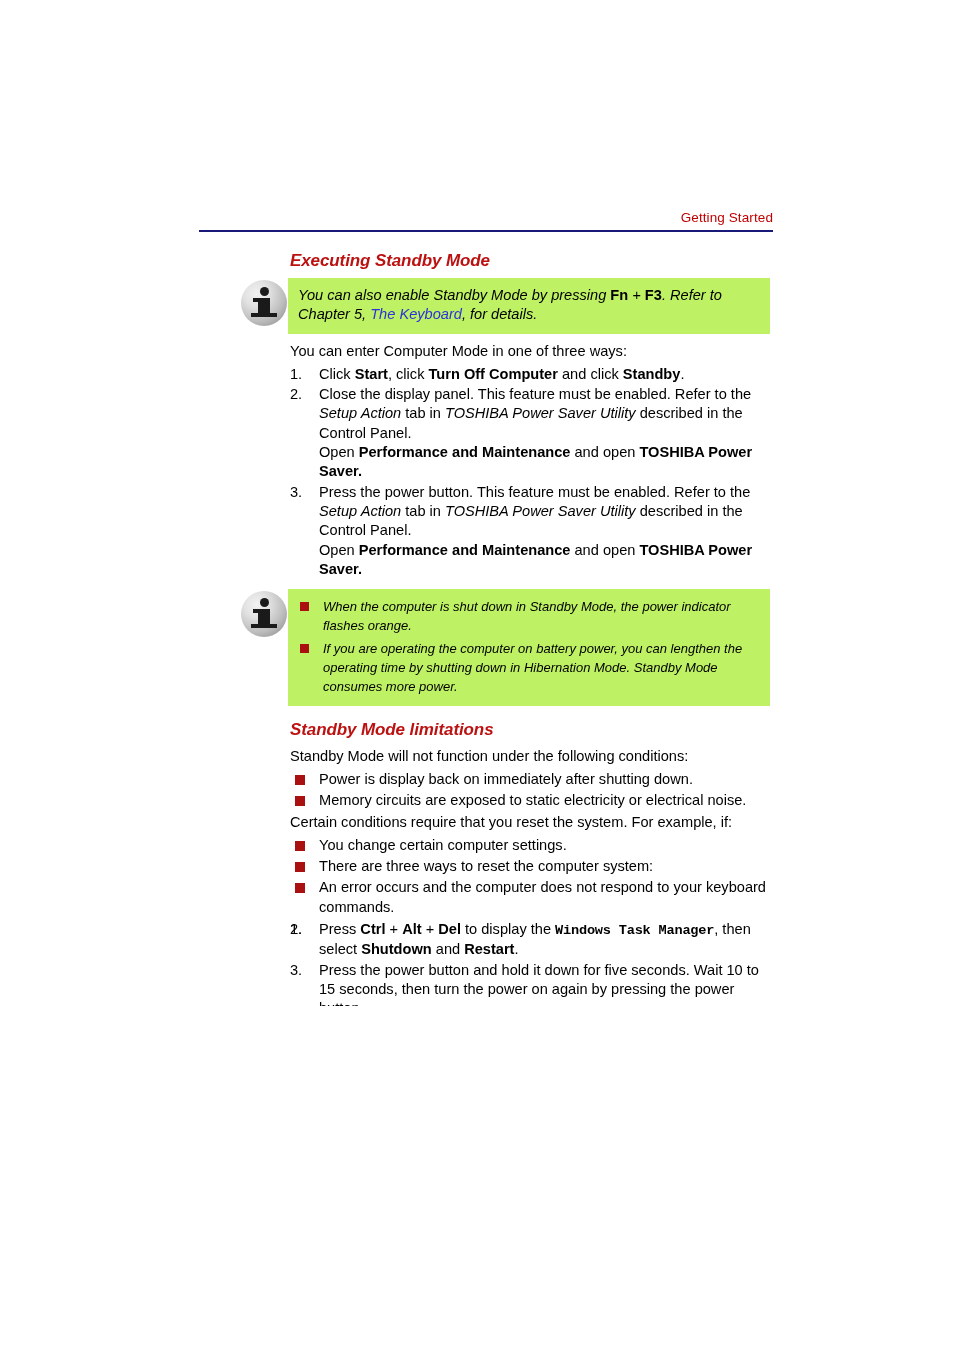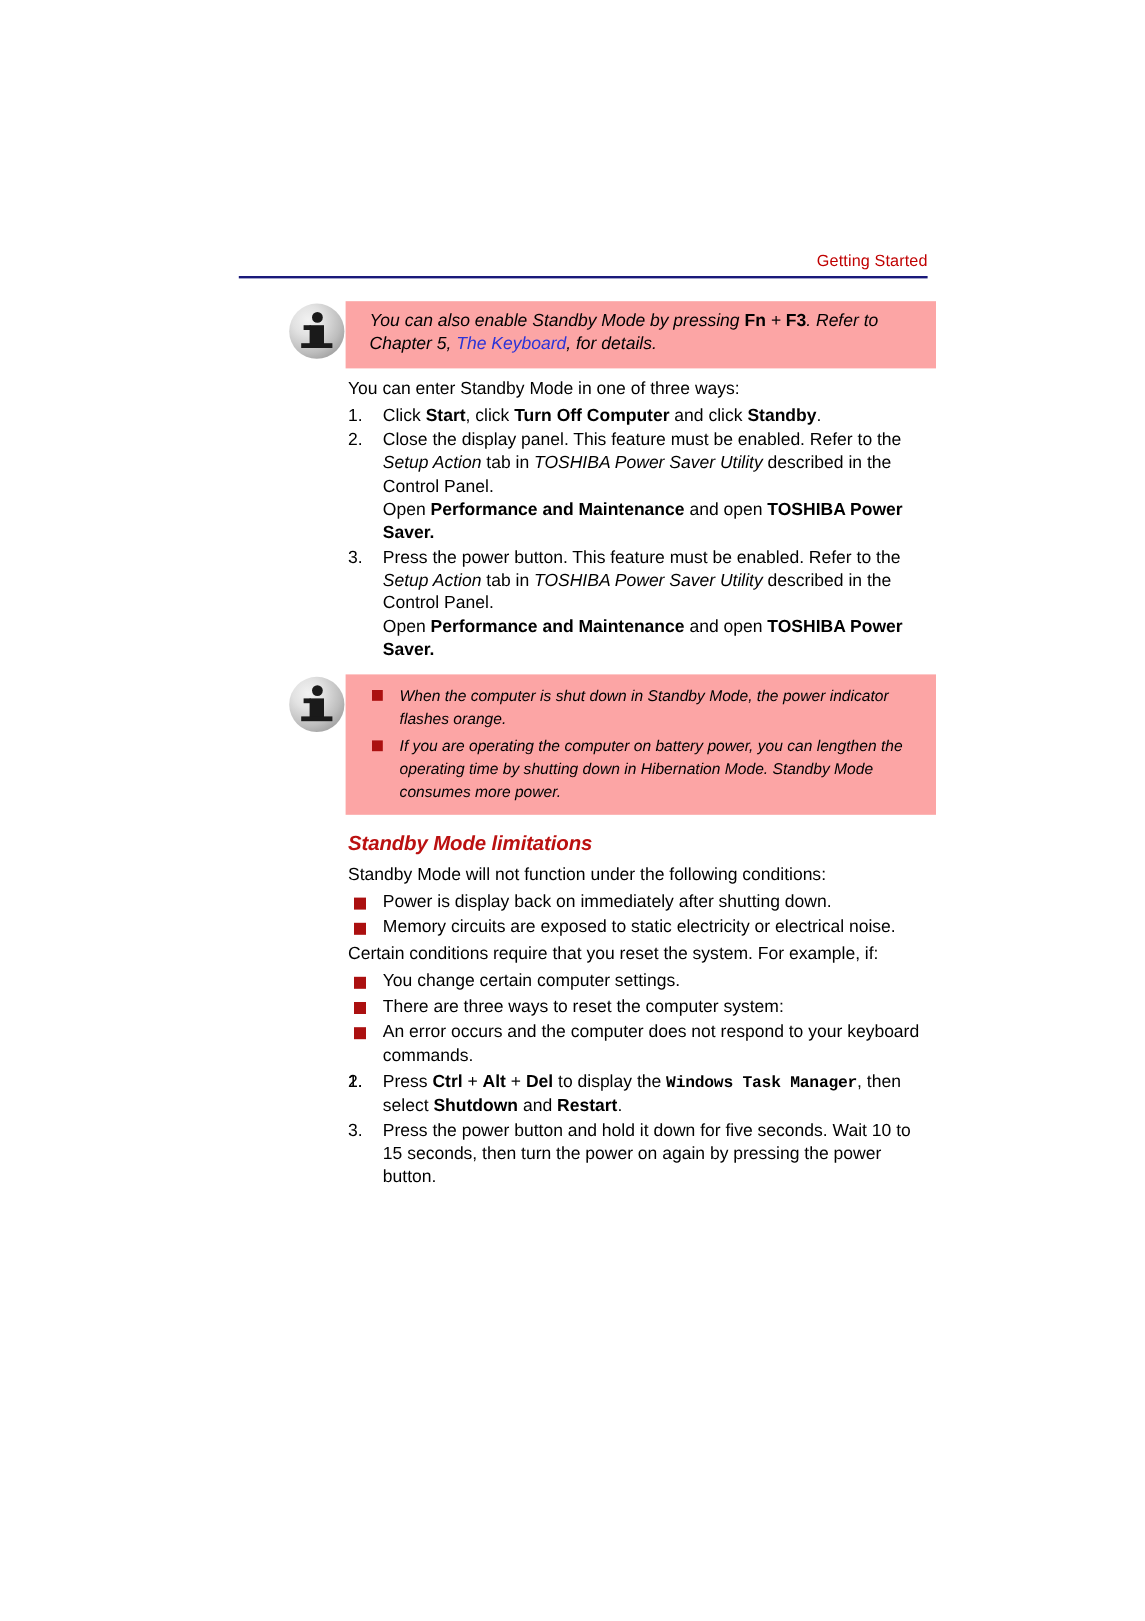--- a/index.html
+++ b/index.html
@@ -126,22 +126,22 @@
     position: absolute;
     left: 50%;
     top: 33px;
     margin-left: -13px;
     width: 26px;
     height: 4px;
     background: #1a1a1a;
   }
   .note-box {
     margin-left: 89px;
-    background: #fca5a5;
-    padding: 8px 12px 9px 20px;
+    background: #bef264;
+    padding: 8px 12px 9px 10px;
     width: 460px;
     box-sizing: content-box;
   }
   .note-box p {
     margin: 0;
     font-size: 14.6px;
     line-height: 19.3px;
     font-style: italic;
   }
   .note-box .b { font-style: normal; font-weight: bold; }
@@ -252,35 +252,36 @@
 
 <div class="page">
 
   <div class="header-area">
     <div class="header-text">Getting Started</div>
     <div class="rule"></div>
   </div>
 
   <div class="content">
 
+    <h3 class="sub-heading">Executing Standby Mode</h3>
 
     <div class="note">
       <div class="note-icon">
         <span class="dot"></span>
         <span class="serif-top"></span>
         <span class="stem"></span>
         <span class="serif-bottom"></span>
       </div>
       <div class="note-box">
         <p><span>You can also enable Standby Mode by pressing </span><span class="b">Fn</span><span> + </span><span class="b">F3</span><span>. Refer to Chapter 5, </span><span class="link">The Keyboard</span><span>, for details.</span></p>
       </div>
     </div>
 
     <div class="indent">
-      <p class="body">You can enter Standby Mode in one of three ways:</p>
+      <p class="body">You can enter Computer Mode in one of three ways:</p>
 
       <ol class="numlist">
         <li>
           <span class="num">1.</span>
           <span class="rich"><span>Click </span><strong>Start</strong><span>, click </span><strong>Turn Off Computer</strong><span> and click </span><strong>Standby</strong><span>.</span></span>
         </li>
         <li>
           <span class="num">2.</span>
           <span class="rich"><span>Close the display panel. This feature must be enabled. Refer to the </span><em>Setup Action</em><span> tab in </span><em>TOSHIBA Power Saver Utility</em><span> described in the Control Panel.</span><br><span>Open </span><strong>Performance and Maintenance</strong><span> and open </span><strong>TOSHIBA Power Saver.</strong></span>
         </li>

